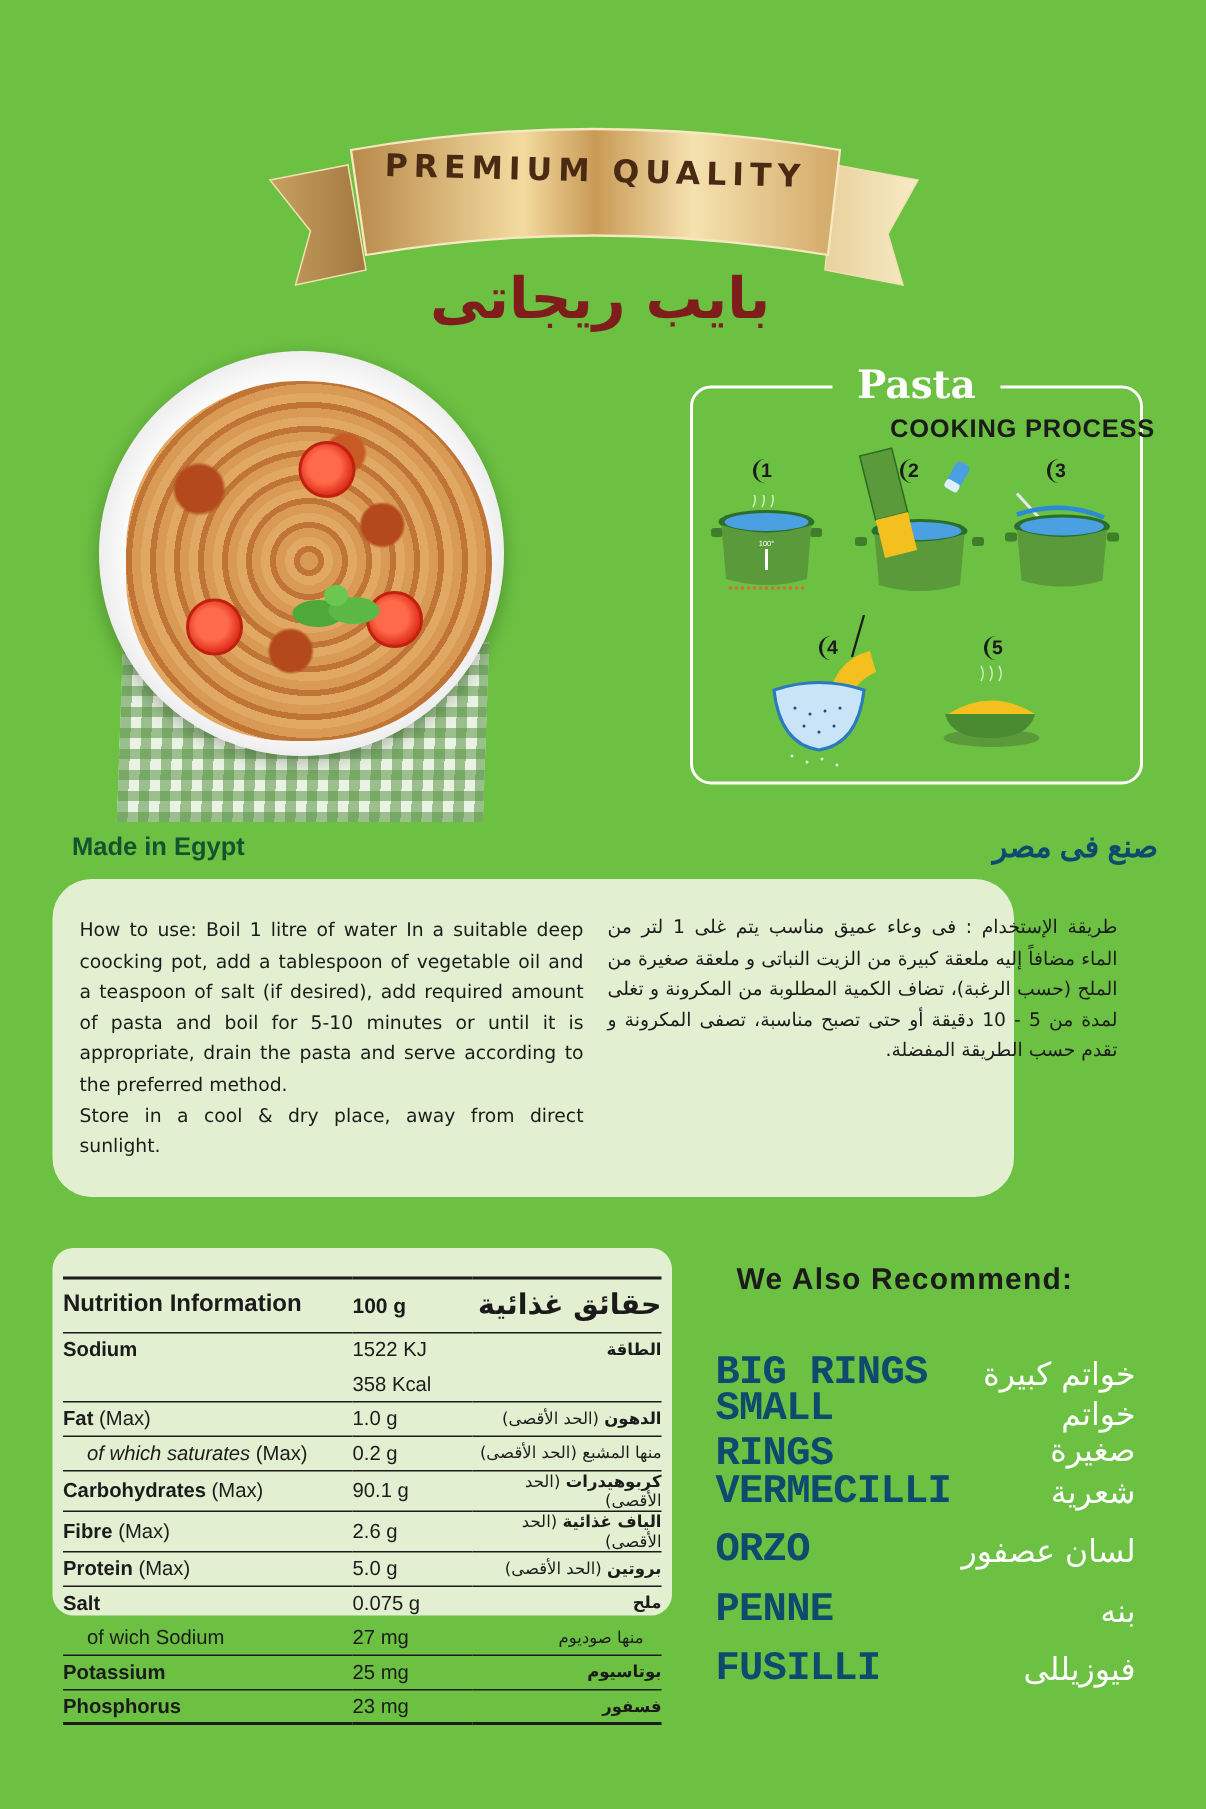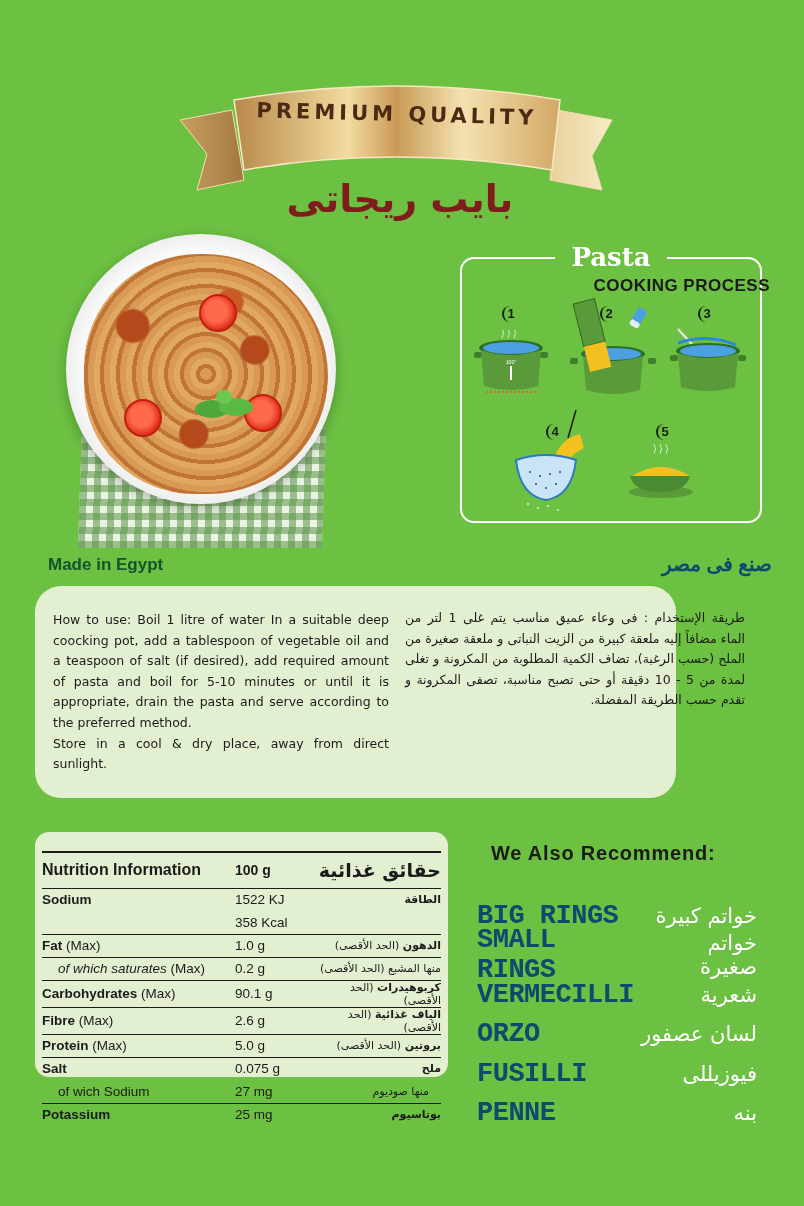--- a/index.html
+++ b/index.html
@@ -314,20 +314,25 @@
     <tr>
       <td class="c1 ind">of wich Sodium</td>
       <td class="c2">27 mg</td>
       <td class="c3" style="padding-right:12px;">منها صوديوم</td>
     </tr>
     <tr class="rule">
       <td class="c1 b">Potassium</td>
       <td class="c2">25 mg</td>
       <td class="c3 b">بوتاسيوم</td>
     </tr>
+    <tr class="rule end-rule">
+      <td class="c1 b">Phosphorus</td>
+      <td class="c2">23 mg</td>
+      <td class="c3 b">فسفور</td>
+    </tr>
   </tbody>
     </table>
 </div>
 
 <div class="abs rec-title">We Also Recommend:</div>
 <div class="abs rec-list">
   <div class="rec-item">
     <span class="rec-en">BIG RINGS</span>
     <span class="rec-ar">خواتم كبيرة</span>
   </div>
@@ -337,20 +342,20 @@
   </div>
   <div class="rec-item">
     <span class="rec-en">VERMECILLI</span>
     <span class="rec-ar">شعرية</span>
   </div>
   <div class="rec-item">
     <span class="rec-en">ORZO</span>
     <span class="rec-ar">لسان عصفور</span>
   </div>
   <div class="rec-item">
+    <span class="rec-en">PENNE</span>
+    <span class="rec-ar">بنه</span>
+  </div>
+  <div class="rec-item">
     <span class="rec-en">FUSILLI</span>
     <span class="rec-ar">فيوزيللى</span>
   </div>
-  <div class="rec-item">
-    <span class="rec-en">PENNE</span>
-    <span class="rec-ar">بنه</span>
-  </div>
 </div>
 
 </body></html>

